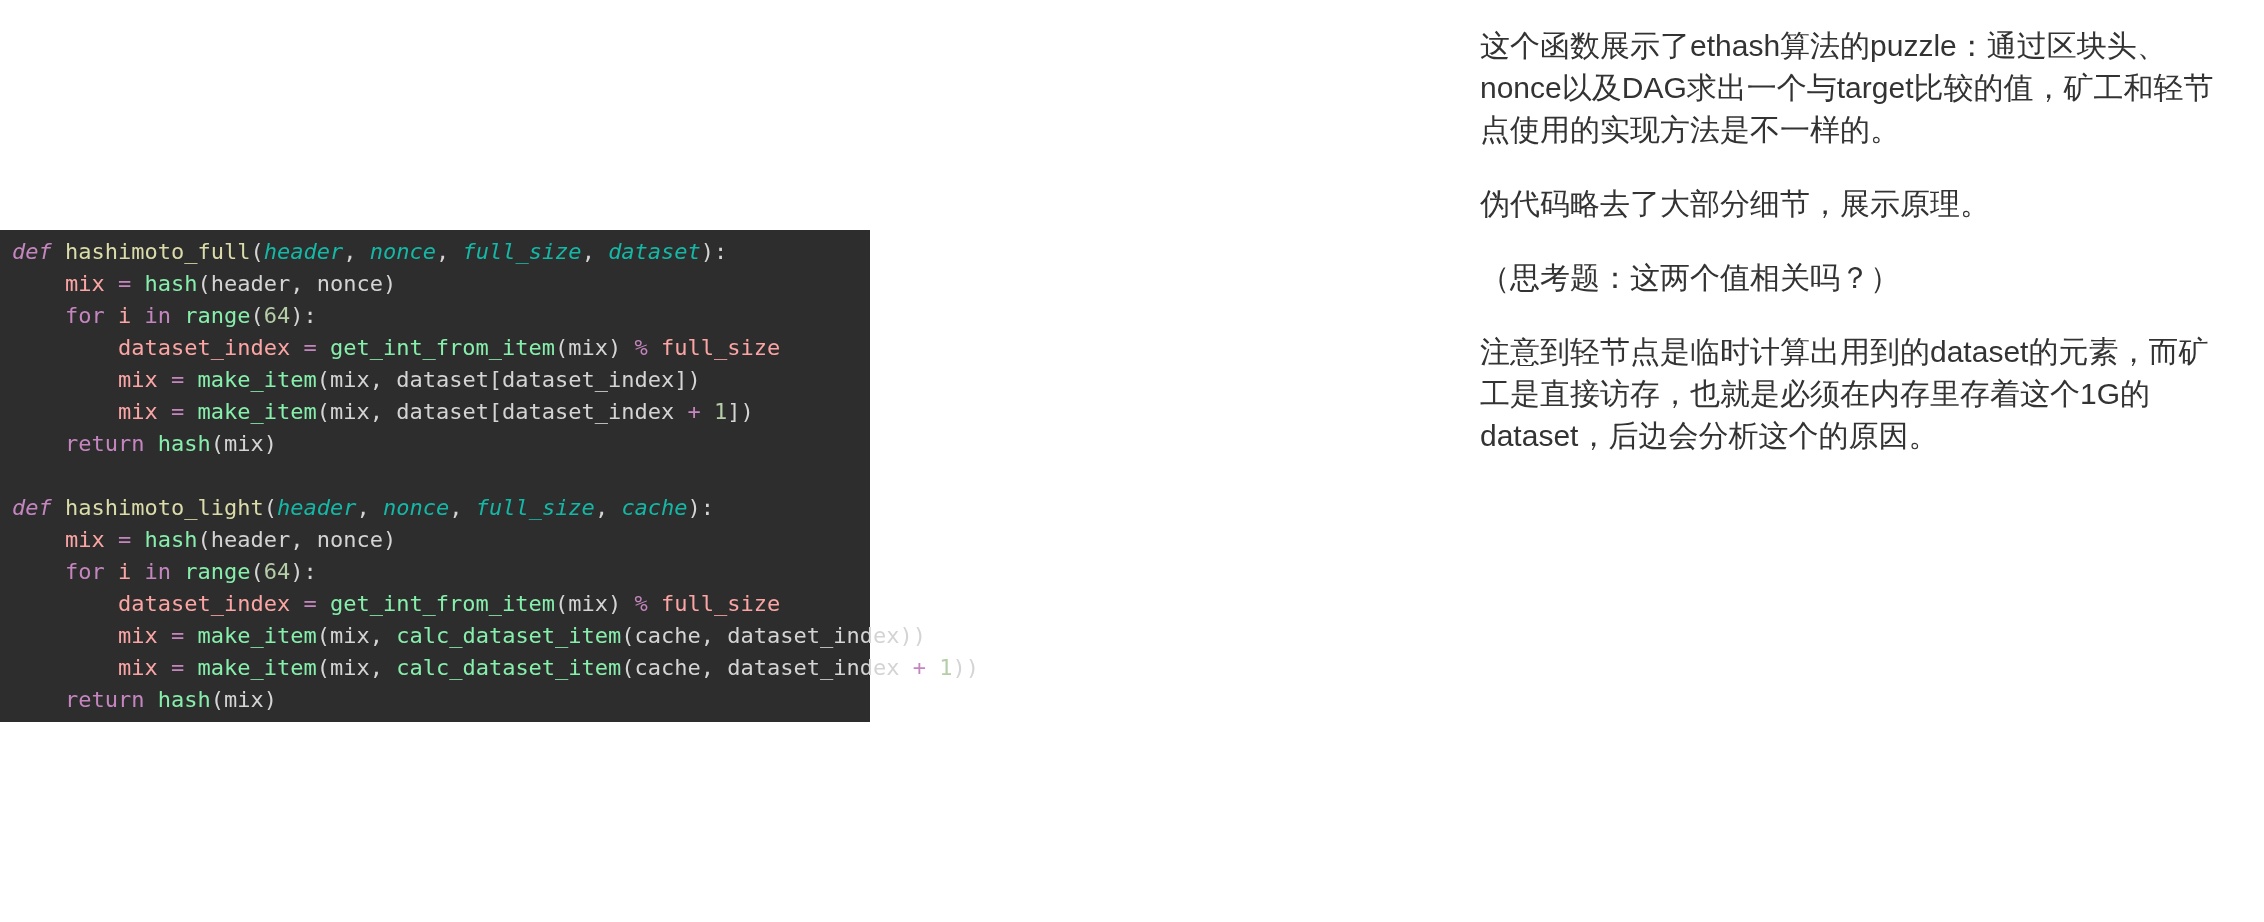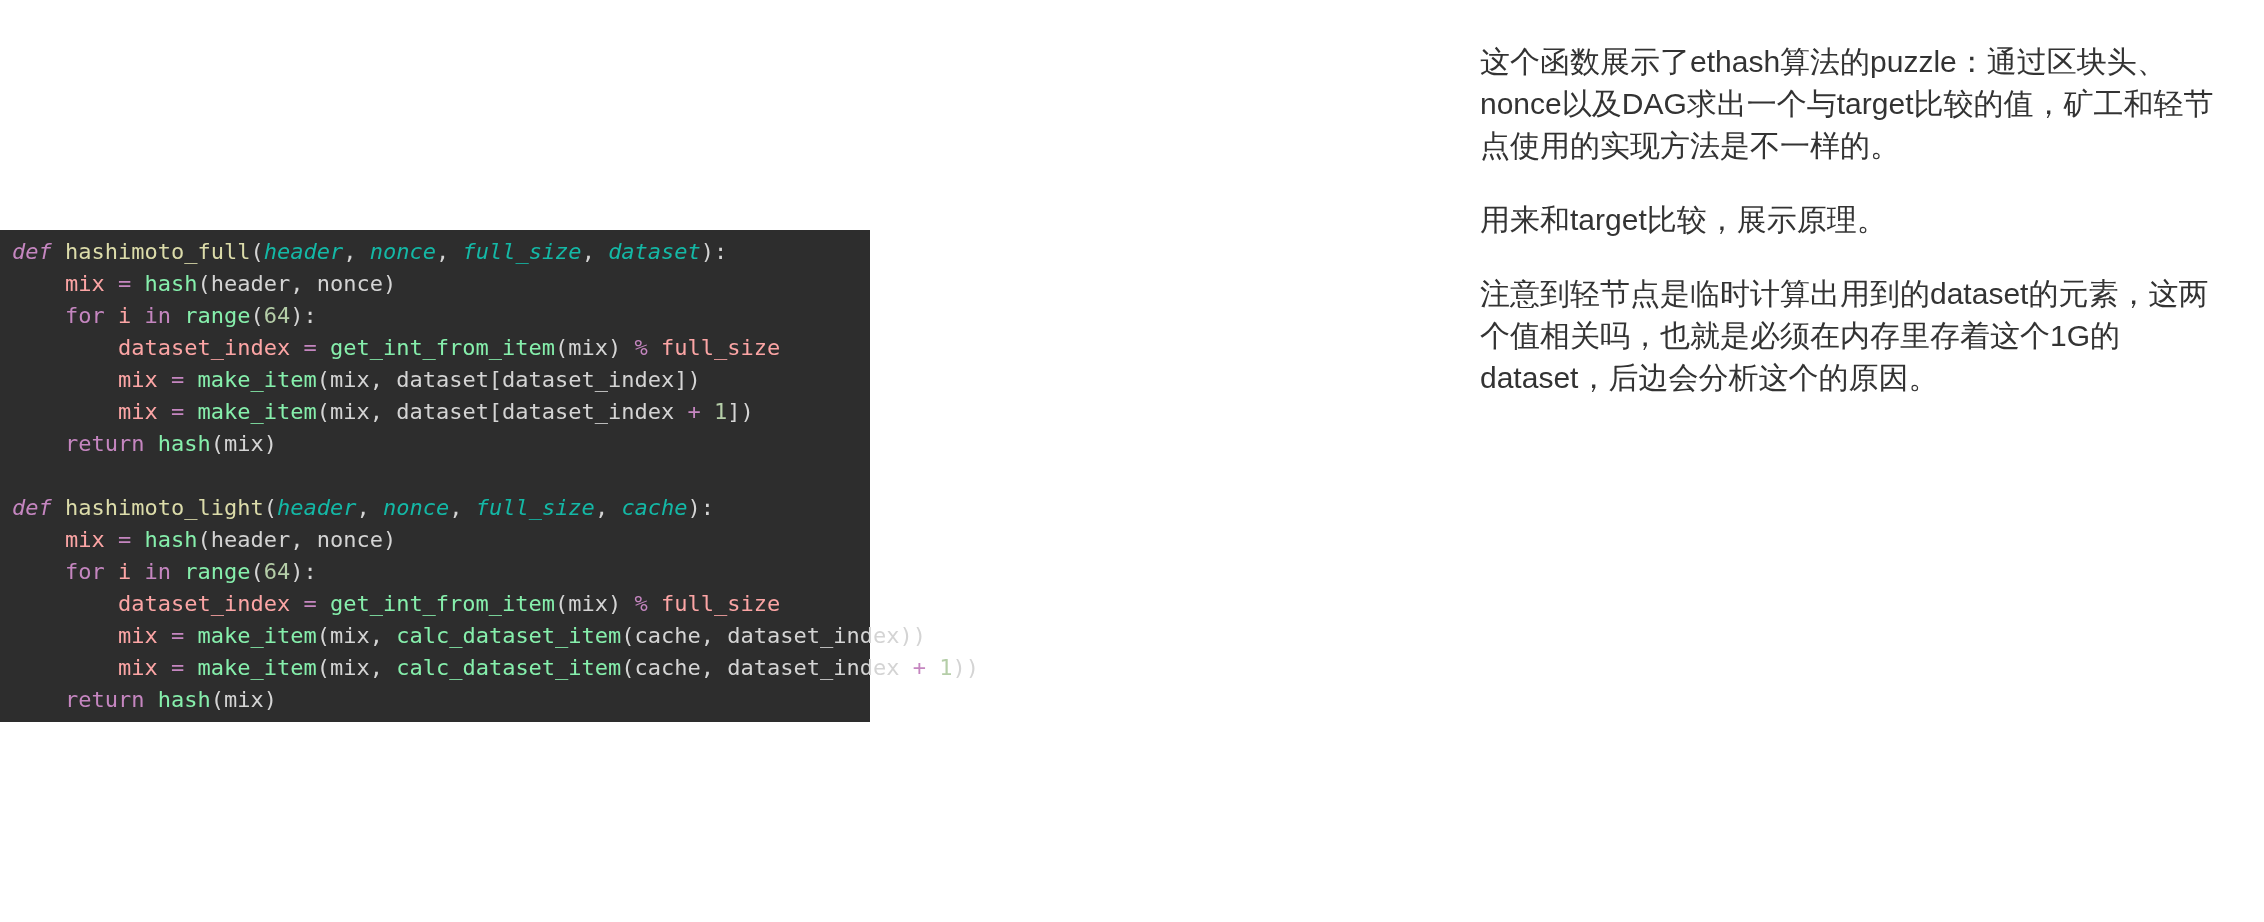--- a/index.html
+++ b/index.html
@@ -39,21 +39,21 @@
   .c-paren { color: #d4d4d4; }
   .c-var   { color: #fca5a5; }
   .c-op    { color: #c586c0; }
   .c-kw    { color: #c586c0; }
   .c-num   { color: #b5cea8; }
   .c-call  { color: #86efac; }
 
   .explain {
     position: absolute;
     left: 1480px;
-    top: 41px;
+    top: 25px;
     width: 740px;
     font-size: 30px;
     line-height: 42px;
     color: #333333;
   }
   .explain p {
     margin: 0 0 32px 0;
   }
 </style>
 </head>
@@ -74,17 +74,18 @@
     <span class="c-var">mix</span> <span class="c-op">=</span> <span class="c-call">hash</span><span class="c-paren">(header, nonce)</span>
     <span class="c-kw">for</span> <span class="c-var">i</span> <span class="c-kw">in</span> <span class="c-call">range</span><span class="c-paren">(</span><span class="c-num">64</span><span class="c-paren">):</span>
         <span class="c-var">dataset_index</span> <span class="c-op">=</span> <span class="c-call">get_int_from_item</span><span class="c-paren">(mix)</span> <span class="c-op">%</span> <span class="c-var">full_size</span>
         <span class="c-var">mix</span> <span class="c-op">=</span> <span class="c-call">make_item</span><span class="c-paren">(mix, </span><span class="c-call">calc_dataset_item</span><span class="c-paren">(cache, dataset_index))</span>
         <span class="c-var">mix</span> <span class="c-op">=</span> <span class="c-call">make_item</span><span class="c-paren">(mix, </span><span class="c-call">calc_dataset_item</span><span class="c-paren">(cache, dataset_index </span><span class="c-op">+</span> <span class="c-num">1</span><span class="c-paren">))</span>
     <span class="c-kw">return</span> <span class="c-call">hash</span><span class="c-paren">(mix)</span></pre>
   </div>
 
   <div class="explain">
     <p>这个函数展示了ethash算法的puzzle：通过区块头、nonce以及DAG求出一个与target比较的值，矿工和轻节点使用的实现方法是不一样的。</p>
-    <p>用来和target比较，展示原理。</p>
-    <p>注意到轻节点是临时计算出用到的dataset的元素，这两个值相关吗，也就是必须在内存里存着这个1G的dataset，后边会分析这个的原因。</p>
+    <p>伪代码略去了大部分细节，展示原理。</p>
+    <p>（思考题：这两个值相关吗？）</p>
+    <p>注意到轻节点是临时计算出用到的dataset的元素，而矿工是直接访存，也就是必须在内存里存着这个1G的dataset，后边会分析这个的原因。</p>
   </div>
 
 </div>
 
 </body></html>

